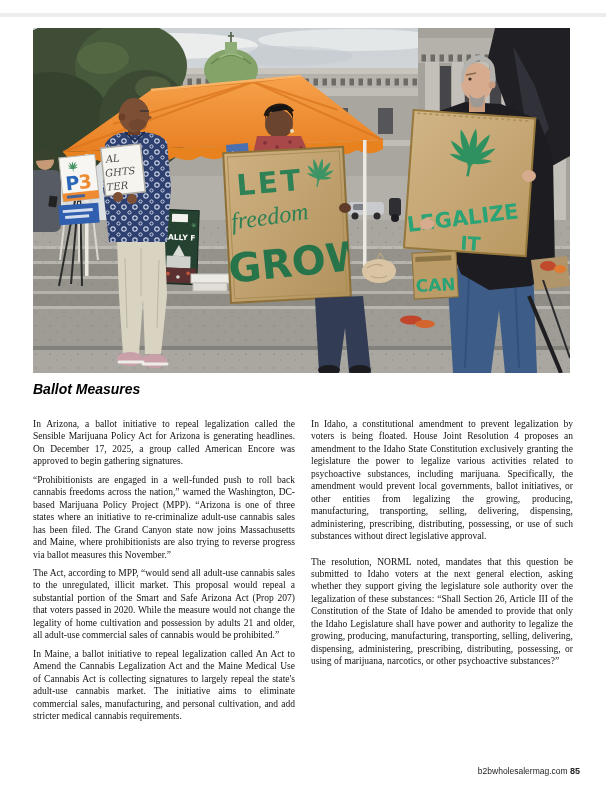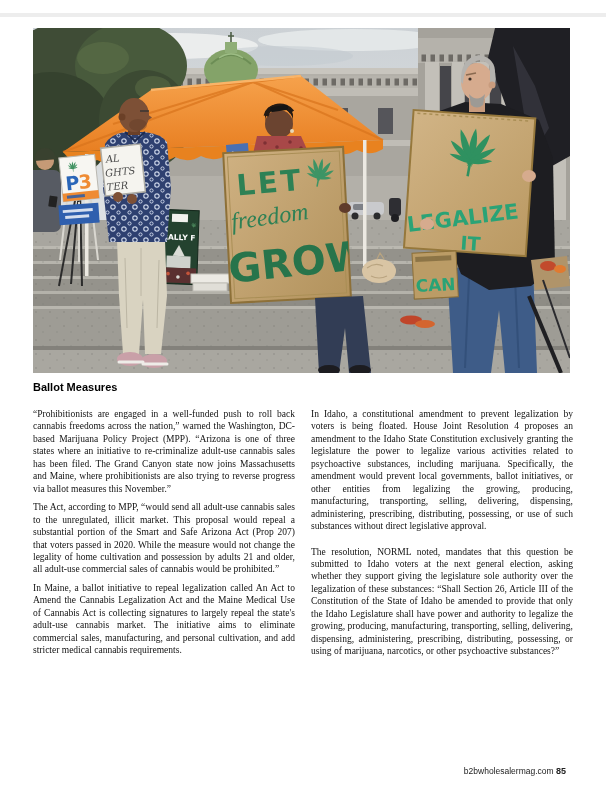--- a/index.html
+++ b/index.html
@@ -1,27 +1,27 @@
 <!DOCTYPE html>
 <html><head>
 <meta charset="utf-8">
 <style>
   html,body{margin:0;padding:0;background:#ffffff;}
   .page{position:relative;width:606px;height:796px;background:#ffffff;overflow:hidden;
         font-family:"Liberation Serif",serif;color:#1a1a1a;}
   .top-strip{position:absolute;top:13px;left:0;width:606px;height:4px;background:#ededed;}
   .photo-wrap{position:absolute;left:33px;top:28px;width:537px;height:345px;overflow:hidden;}
   .article{position:absolute;left:33px;top:381px;width:540px;}
-  .heading{font-family:"Liberation Sans",sans-serif;font-weight:bold;font-size:11px;
-           margin:0 0 15px 0;color:#000;}
+  .heading{font-family:"Liberation Sans",sans-serif;font-weight:bold;font-size:14px;
+           margin:0 0 21px 0;color:#000;font-style:italic;}
   .columns{display:flex;gap:16px;}
   .col{width:262px;}
   .col p{font-size:9.5px;line-height:12.45px;text-align:justify;margin:0 0 6px 0;color:#111;}
   .col-right p{margin:0 0 13px 0;}
-  .footer{position:absolute;top:766px;right:40px;font-family:"Liberation Sans",sans-serif;
+  .footer{position:absolute;top:766px;right:26px;font-family:"Liberation Sans",sans-serif;
           font-size:8.5px;color:#222;}
   .footer b{font-size:9px;}
   svg text{user-select:none;}
 </style>
 </head>
 <body>
 
 <div class="page">
   <div class="top-strip"></div>
 
@@ -374,20 +374,21 @@
     </g>
     <path d="M496,268 L528,345" stroke="#1f1f22" stroke-width="4"></path>
     <path d="M510,252 L537,330" stroke="#2a2a2e" stroke-width="2"></path>
   </svg>
   </div>
 
   <div class="article">
     <h1 class="heading">Ballot Measures</h1>
     <div class="columns">
       <div class="col col-left">
+        <p>In Arizona, a ballot initiative to repeal legalization called the Sensible Marijuana Policy Act for Arizona is generating headlines. On December 17, 2025, a group called American Encore was approved to begin gathering signatures.</p>
         <p>“Prohibitionists are engaged in a well-funded push to roll back cannabis freedoms across the nation,” warned the Washington, DC-based Marijuana Policy Project (MPP). “Arizona is one of three states where an initiative to re-criminalize adult-use cannabis sales has been filed. The Grand Canyon state now joins Massachusetts and Maine, where prohibitionists are also trying to reverse progress via ballot measures this November.”</p>
         <p>The Act, according to MPP, “would send all adult-use cannabis sales to the unregulated, illicit market. This proposal would repeal a substantial portion of the Smart and Safe Arizona Act (Prop 207) that voters passed in 2020. While the measure would not change the legality of home cultivation and possession by adults 21 and older, all adult-use commercial sales of cannabis would be prohibited.”</p>
         <p>In Maine, a ballot initiative to repeal legalization called An Act to Amend the Cannabis Legalization Act and the Maine Medical Use of Cannabis Act is collecting signatures to largely repeal the state's adult-use cannabis market. The initiative aims to eliminate commercial sales, manufacturing, and personal cultivation, and add stricter medical cannabis requirements.</p>
       </div>
       <div class="col col-right">
         <p>In Idaho, a constitutional amendment to prevent legalization by voters is being floated. House Joint Resolution 4 proposes an amendment to the Idaho State Constitution exclusively granting the legislature the power to legalize various activities related to psychoactive substances, including marijuana. Specifically, the amendment would prevent local governments, ballot initiatives, or other entities from legalizing the growing, producing, manufacturing, transporting, selling, delivering, dispensing, administering, prescribing, distributing, possessing, or use of such substances without direct legislative approval.</p>
         <p>The resolution, NORML noted, mandates that this question be submitted to Idaho voters at the next general election, asking whether they support giving the legislature sole authority over the legalization of these substances: “Shall Section 26, Article III of the Constitution of the State of Idaho be amended to provide that only the Idaho Legislature shall have power and authority to legalize the growing, producing, manufacturing, transporting, selling, delivering, dispensing, administering, prescribing, distributing, possessing, or using of marijuana, narcotics, or other psychoactive substances?”</p>
       </div>
     </div>
   </div>

